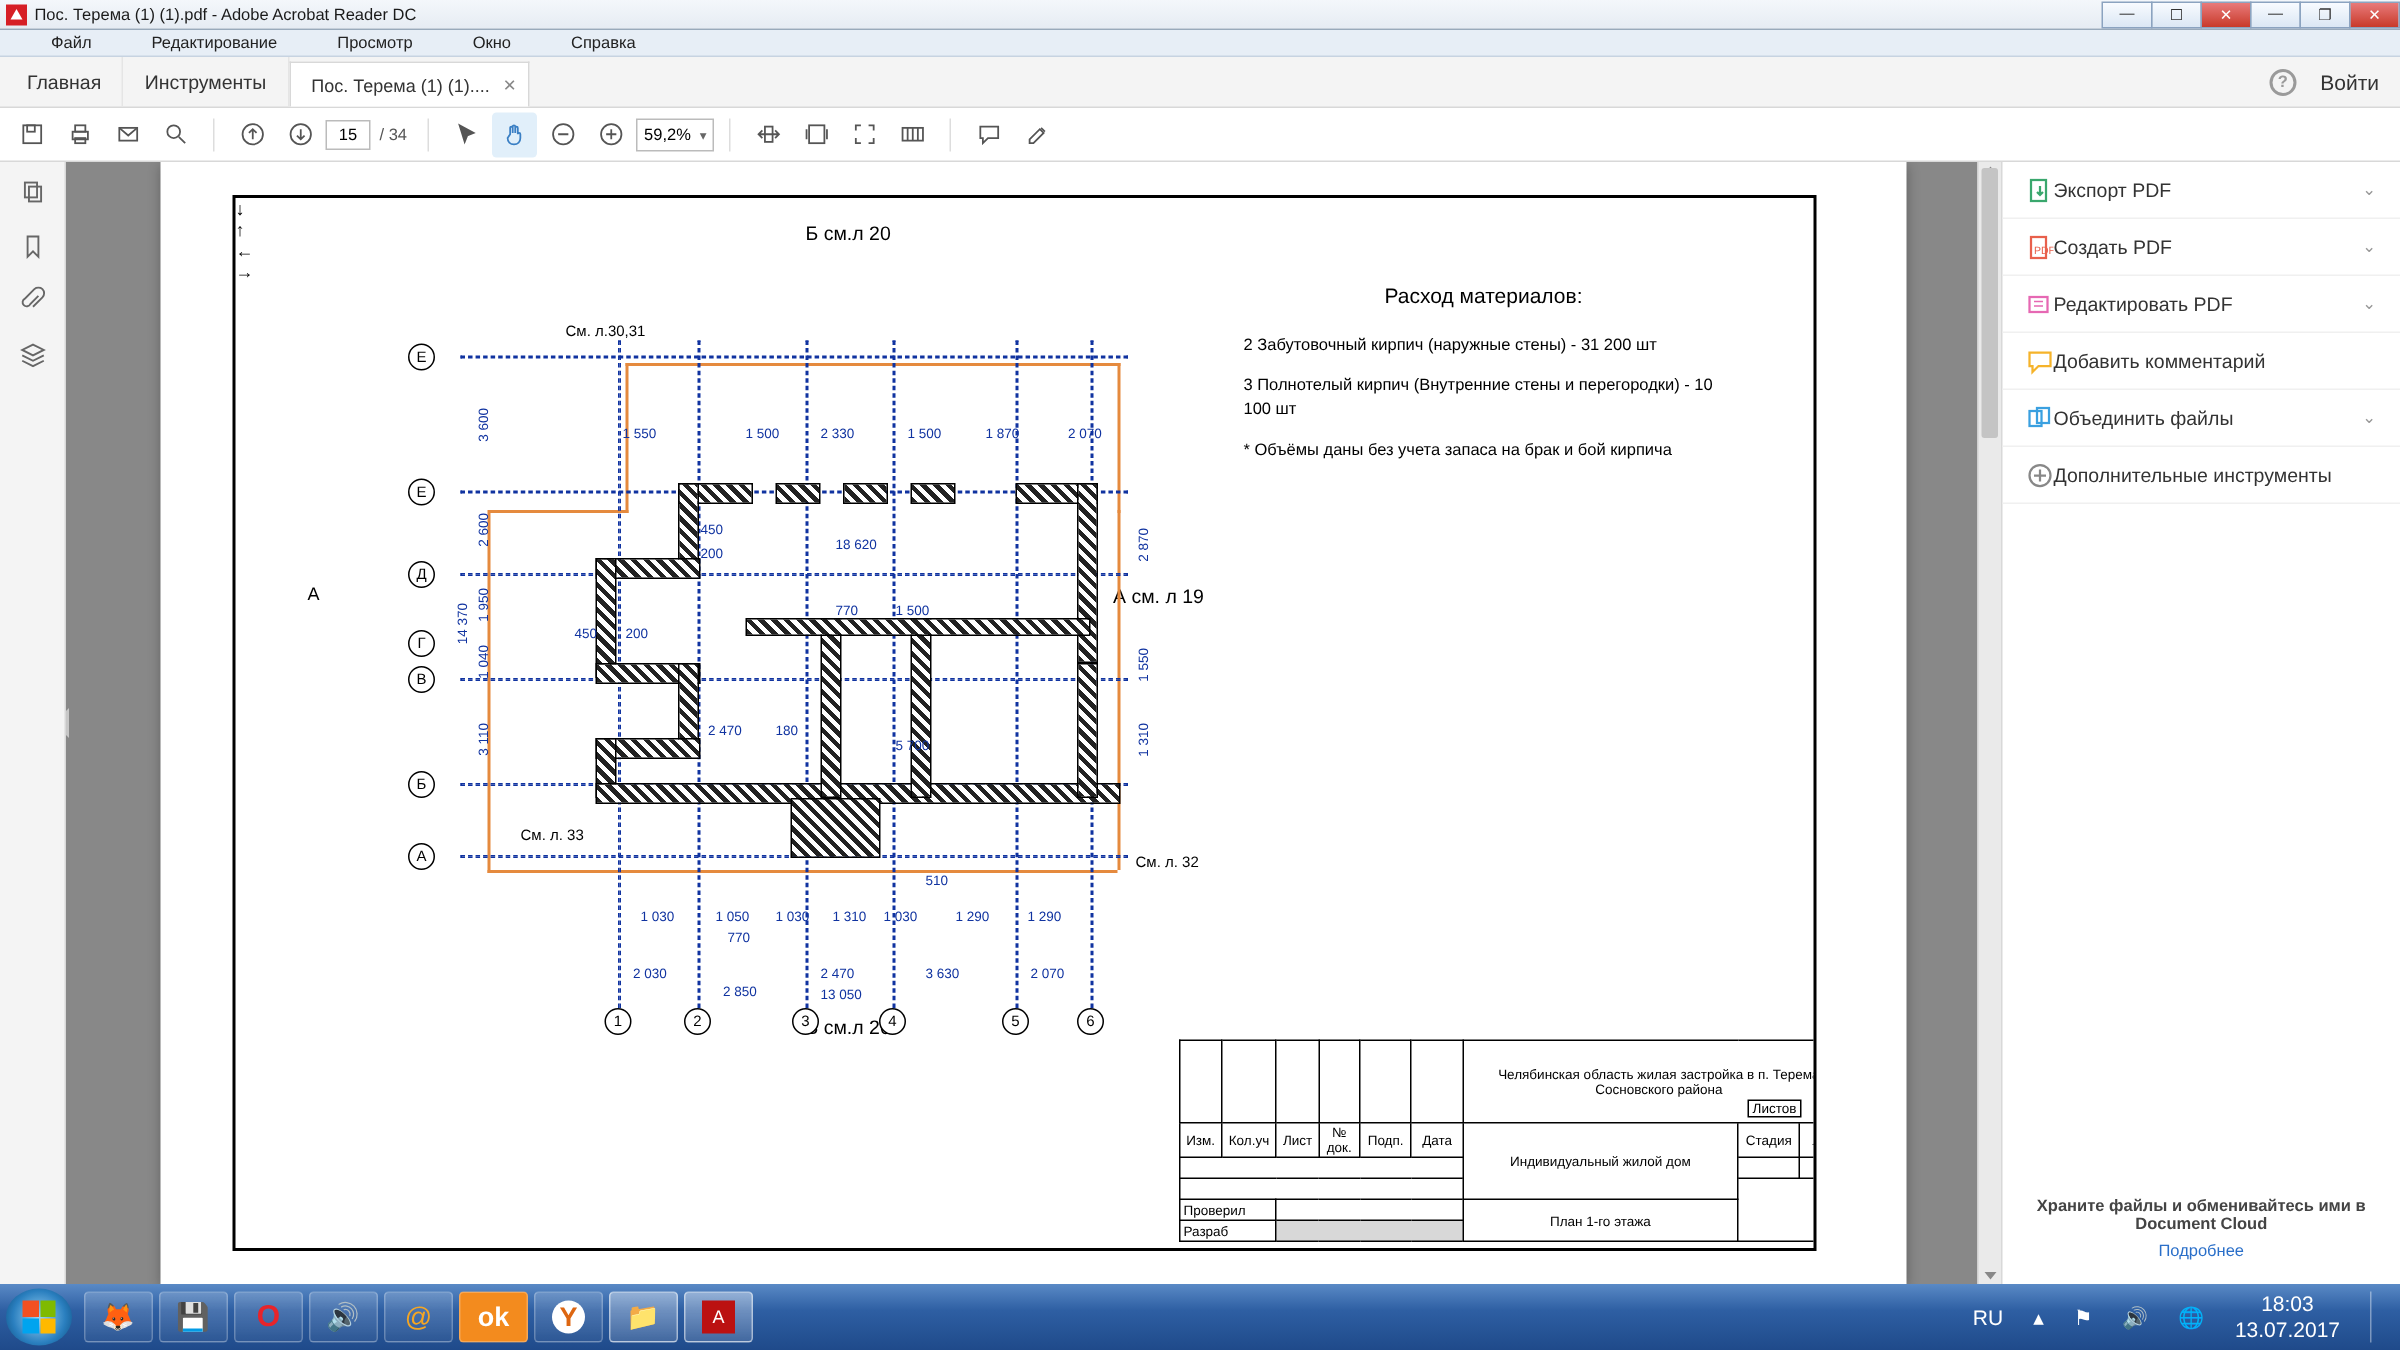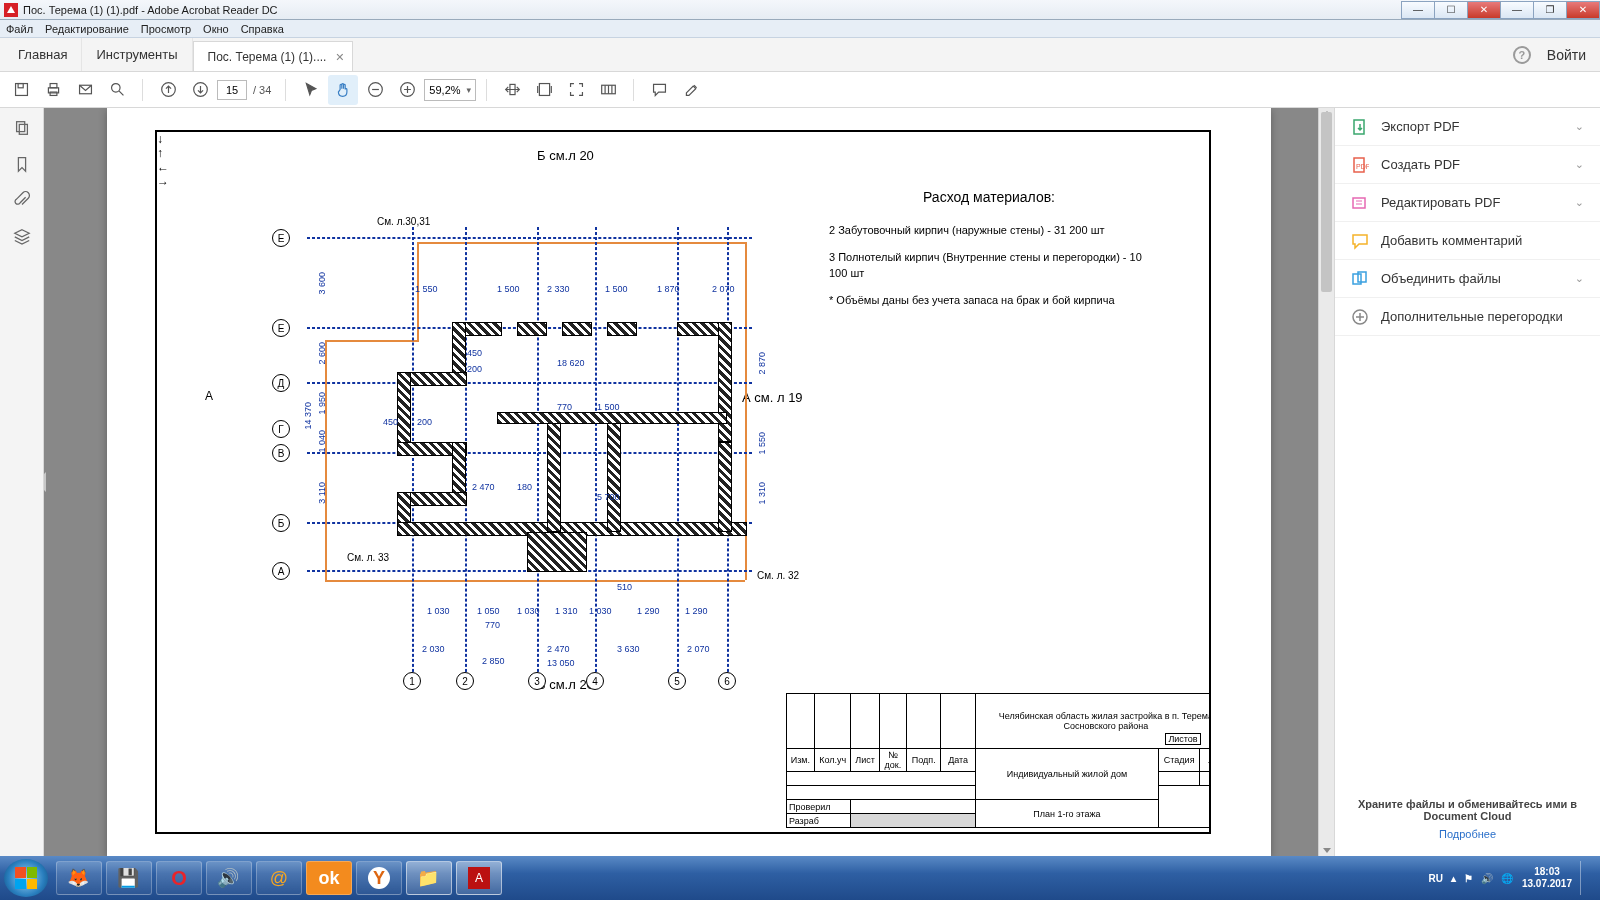--- a/index.html
+++ b/index.html
@@ -10,21 +10,21 @@
 .titlebar .ico { width:14px; height:14px; background:#d61f26; margin-right:5px; display:inline-flex; align-items:center; justify-content:center; }
 .titlebar .ico::after{content:"";width:0;height:0;border-left:4px solid transparent;border-right:4px solid transparent;border-bottom:7px solid #fff;}
 .titlebar .t { color:#1a1a1a; font-size:11px; }
 .winbtns { margin-left:auto; display:flex; }
 .winbtns div { width:34px; height:18px; border:1px solid #8ba3c0; margin-left:-1px; background:linear-gradient(#f8fbff,#dbe7f4); display:flex;align-items:center;justify-content:center;font-size:10px;color:#333;}
 .winbtns .close{background:linear-gradient(#e87a7a,#c83a2a);color:#fff;}
 .winbtns .close2{background:linear-gradient(#e87a7a,#c83a2a);color:#fff;}
 
 
 .menubar { height:18px; background:#e7eef6; border-bottom:1px solid #c7d3e1; display:flex; align-items:center; padding-left:6px; gap:12px; font-size:11px; color:#222;}
-.menubar span{cursor:default;}
+.menubar span{cursor:default;margin-left:28px;}
 
 
 .maintabs { height:34px; background:#f4f4f4; border-bottom:1px solid #d8d8d8; display:flex; align-items:stretch; padding-left:4px;}
 .maintabs .tab { padding:0 14px; display:flex; align-items:center; font-size:13px; color:#333; border-right:1px solid #e5e5e5; position:relative;}
 .maintabs .tab.doc { background:#fff; border-top:1px solid #d8d8d8; border-left:1px solid #d8d8d8; border-right:1px solid #d8d8d8; margin-top:3px; font-size:12px; padding-right:26px;}
 .maintabs .tab.doc .x{position:absolute;right:8px;top:50%;transform:translateY(-50%);font-size:11px;color:#888;}
 .maintabs .spc{flex:1;}
 .maintabs .right{display:flex;align-items:center;padding-right:14px;gap:16px;}
 .maintabs .helpico{width:18px;height:18px;border:2px solid #9a9a9a;border-radius:50%;display:flex;align-items:center;justify-content:center;color:#9a9a9a;font-size:11px;font-weight:bold;}
 
@@ -71,35 +71,35 @@
 .matbox .h{font-size:14px;text-align:center;margin-bottom:14px;}
 .matbox .row{margin-bottom:10px;}
 .matbox .note{margin-top:10px;}
 
 .stamp{position:absolute;right:4px;bottom:4px;width:451px;height:135px;}
 .stamp td{border:1px solid #000;font-size:9px;text-align:center;padding:1px 2px;height:14px;}
 .stamp table{border-collapse:collapse;width:100%;height:100%;margin-left:32px;}
 
 
 .rpane{width:266px;background:#fff;border-left:1px solid #d8d8d8;display:flex;flex-direction:column;}
-.rpane .item{height:38px;display:flex;align-items:center;padding:0 16px;gap:12px;font-size:13px;color:#333;border-bottom:1px solid #f0f0f0;}
+.rpane .item{height:38px;display:flex;align-items:center;padding:0 16px;gap:0;font-size:13px;color:#333;border-bottom:1px solid #f0f0f0;}
 .rpane .item .chev{margin-left:auto;color:#999;font-size:11px;}
 .rpane .ic{width:18px;height:18px;display:flex;align-items:center;justify-content:center;}
 .rpane .foot{margin-top:auto;padding:16px 10px;text-align:center;font-size:11px;color:#444;}
 .rpane .foot .lnk{color:#2a6fc9;margin-top:6px;display:block;}
 
 
 .taskbar{position:absolute;left:0;right:0;bottom:0;height:44px;background:linear-gradient(#5a8ac6,#2e5fa3 40%,#1f4a8a);display:flex;align-items:center;padding:0 4px;}
 .taskbar .start{width:44px;height:38px;border-radius:50%;background:radial-gradient(circle,#9fd6f7,#2a7fbf 60%,#0b4a7a);margin-right:6px;display:flex;align-items:center;justify-content:center;}
 .taskbar .start .flag{width:22px;height:22px;display:grid;grid-template:1fr 1fr/1fr 1fr;gap:1px;}
 .taskbar .start .flag div:nth-child(1){background:#f25022;} .taskbar .start .flag div:nth-child(2){background:#7fba00;}
 .taskbar .start .flag div:nth-child(3){background:#00a4ef;} .taskbar .start .flag div:nth-child(4){background:#ffb900;}
 .taskbar .tb{width:46px;height:34px;margin:0 2px;border:1px solid rgba(255,255,255,.25);border-radius:3px;background:linear-gradient(rgba(255,255,255,.18),rgba(255,255,255,.05));display:flex;align-items:center;justify-content:center;font-size:18px;}
 .taskbar .tb.active{background:linear-gradient(rgba(255,255,255,.4),rgba(255,255,255,.15));border-color:rgba(255,255,255,.5);}
-.taskbar .tray{margin-left:auto;display:flex;align-items:center;gap:8px;color:#fff;font-size:10px;padding-right:6px;font-weight:bold;}
+.taskbar .tray{margin-left:auto;display:flex;align-items:center;gap:20px;color:#fff;font-size:14px;padding-right:6px;}
 .taskbar .tray .clock{text-align:center;line-height:1.2;}
 </style>
 </head>
 <body>
 
 <div class="titlebar">
   <span class="ico"></span>
   <span class="t">Пос. Терема (1) (1).pdf - Adobe Acrobat Reader DC</span>
   <div class="winbtns">
     <div>—</div>
@@ -513,21 +513,21 @@
         <span>Объединить файлы</span>
         <span class="chev">⌄</span>
       </div>
     <div class="item">
         <span class="ic">
           <svg width="18" height="18">
             <circle cx="9" cy="9" r="7" fill="none" stroke="#888" stroke-width="1.5"></circle>
             <path d="M9 5v8M5 9h8" stroke="#888" stroke-width="1.5"></path>
           </svg>
         </span>
-        <span>Дополнительные перегородки</span>
+        <span>Дополнительные инструменты</span>
       </div>
     <div class="foot">
       <div style="font-weight:bold;">Храните файлы и обменивайтесь ими в Document Cloud</div>
       <a class="lnk">Подробнее</a>
     </div>
   </div>
 </div>
 
 <div class="taskbar">
   <div class="start">

